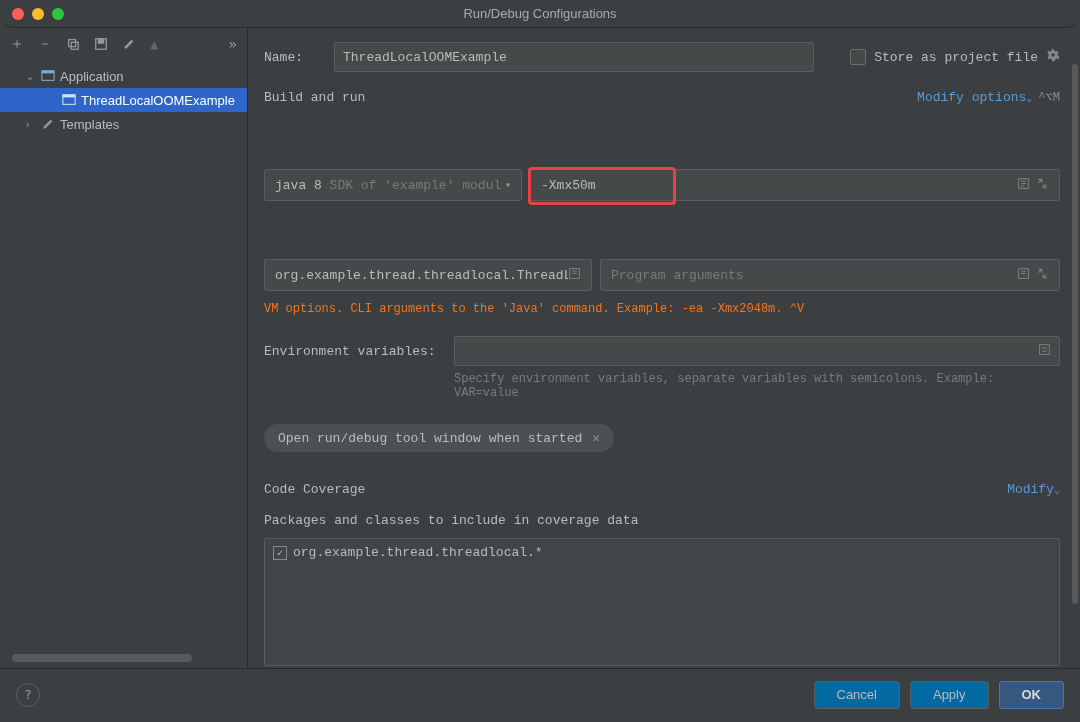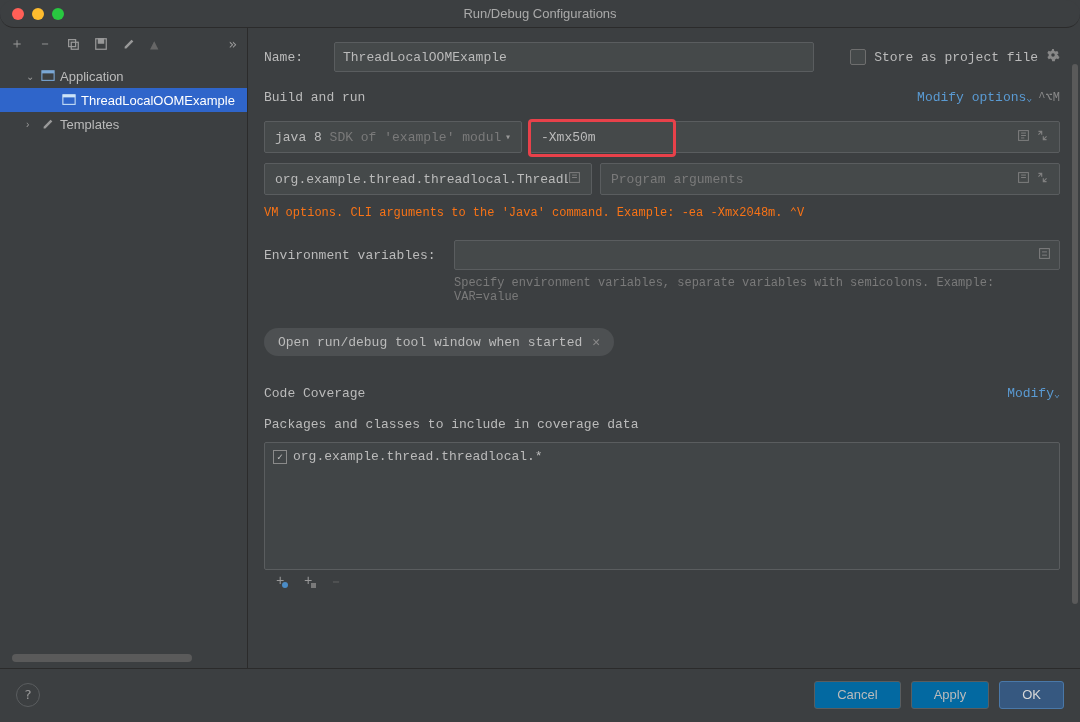--- a/index.html
+++ b/index.html
@@ -168,20 +168,21 @@
 }
 .combo {
   background: #45494a;
   border: 1px solid #5a5d5f;
   height: 32px;
   display: flex;
   align-items: center;
   padding: 0 10px;
   border-radius: 2px;
   position: relative;
+  margin-top: 48px;
 }
 .combo-jdk { width: 258px; }
 .combo-text { color: #bbbbbb; }
 .combo-text .dim { color: #7a7a7a; }
 .combo-arrow { margin-left: auto; color: #999; font-size: 10px; }
 .vm-options-highlight {
   position: absolute;
   left: -3px;
   top: -3px;
   width: 148px;
@@ -314,20 +315,21 @@
   color: #bbbbbb;
   border-radius: 3px;
   cursor: pointer;
   font-family: -apple-system, sans-serif;
   font-size: 13px;
 }
 .btn.primary {
   background: #365880;
   border-color: #4a78a8;
   color: #d8d8d8;
+  font-weight: bold;
 }
 input.plain {
   background: transparent;
   border: none;
   color: #bbbbbb;
   font-family: inherit;
   font-size: 13px;
   outline: none;
   width: 100%;
 }

